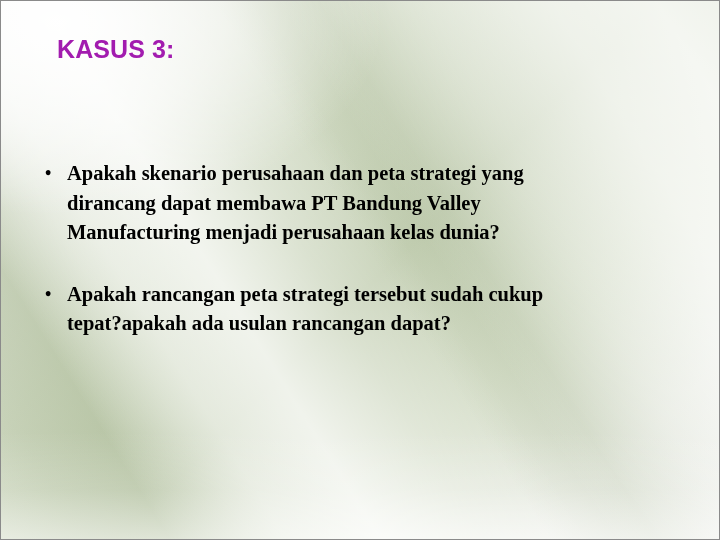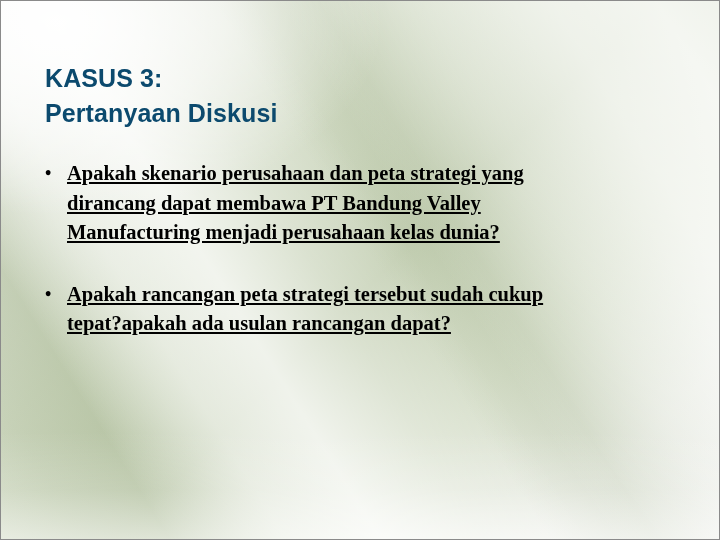--- a/index.html
+++ b/index.html
@@ -73,30 +73,29 @@
   }
   .bg-bottom-light {
     background: linear-gradient(to top,
         rgba(255,255,255,0.55) 0%,
         rgba(255,255,255,0.18) 9%,
         rgba(255,255,255,0.00) 20%);
   }
   
   #title-block {
     position: absolute;
-    left: 44px;
+    left: 56px;
     top: 31px;
     width: 600px;
-    color: #0c4a6e;
+    color: #a21caf;
     font-family: "Liberation Sans", sans-serif;
     font-size: 25px;
     font-weight: bold;
     line-height: 35px;
     letter-spacing: 0.1px;
-    margin-top: 29px;
   }
   #title-block .tline { display: block; white-space: pre; }
   
   #body-block {
     position: absolute;
     left: 40px;
     top: 158px;
     width: 628px;
     color: #000000;
     font-family: "Liberation Serif", serif;
@@ -115,38 +114,36 @@
     width: 26px;
     text-align: left;
     padding-left: 4px;
     font-size: 18px;
     line-height: 29.5px;
     box-sizing: border-box;
   }
   .bullet-text {
     flex: 1 1 auto;
     white-space: pre-line;
-    text-decoration: underline;
   }
 </style>
 </head>
 <body>
 
 <div id="slide">
 
   <div class="bg-layer bg-base"></div>
   <div class="bg-layer bg-dark-band"></div>
   <div class="bg-layer bg-streak-a"></div>
   <div class="bg-layer bg-streak-b"></div>
   <div class="bg-layer bg-corner-light"></div>
   <div class="bg-layer bg-bottom-light"></div>
 
   <div id="title-block">
     <span class="tline">KASUS 3:</span>
-    <span class="tline">Pertanyaan Diskusi</span>
   </div>
 
   <div id="body-block">
 
     <div class="bullet-item">
       <span class="bullet-mark">•</span>
       <span class="bullet-text">Apakah skenario perusahaan dan peta strategi yang
 dirancang dapat membawa PT Bandung Valley
 Manufacturing menjadi perusahaan kelas dunia?</span>
     </div>

